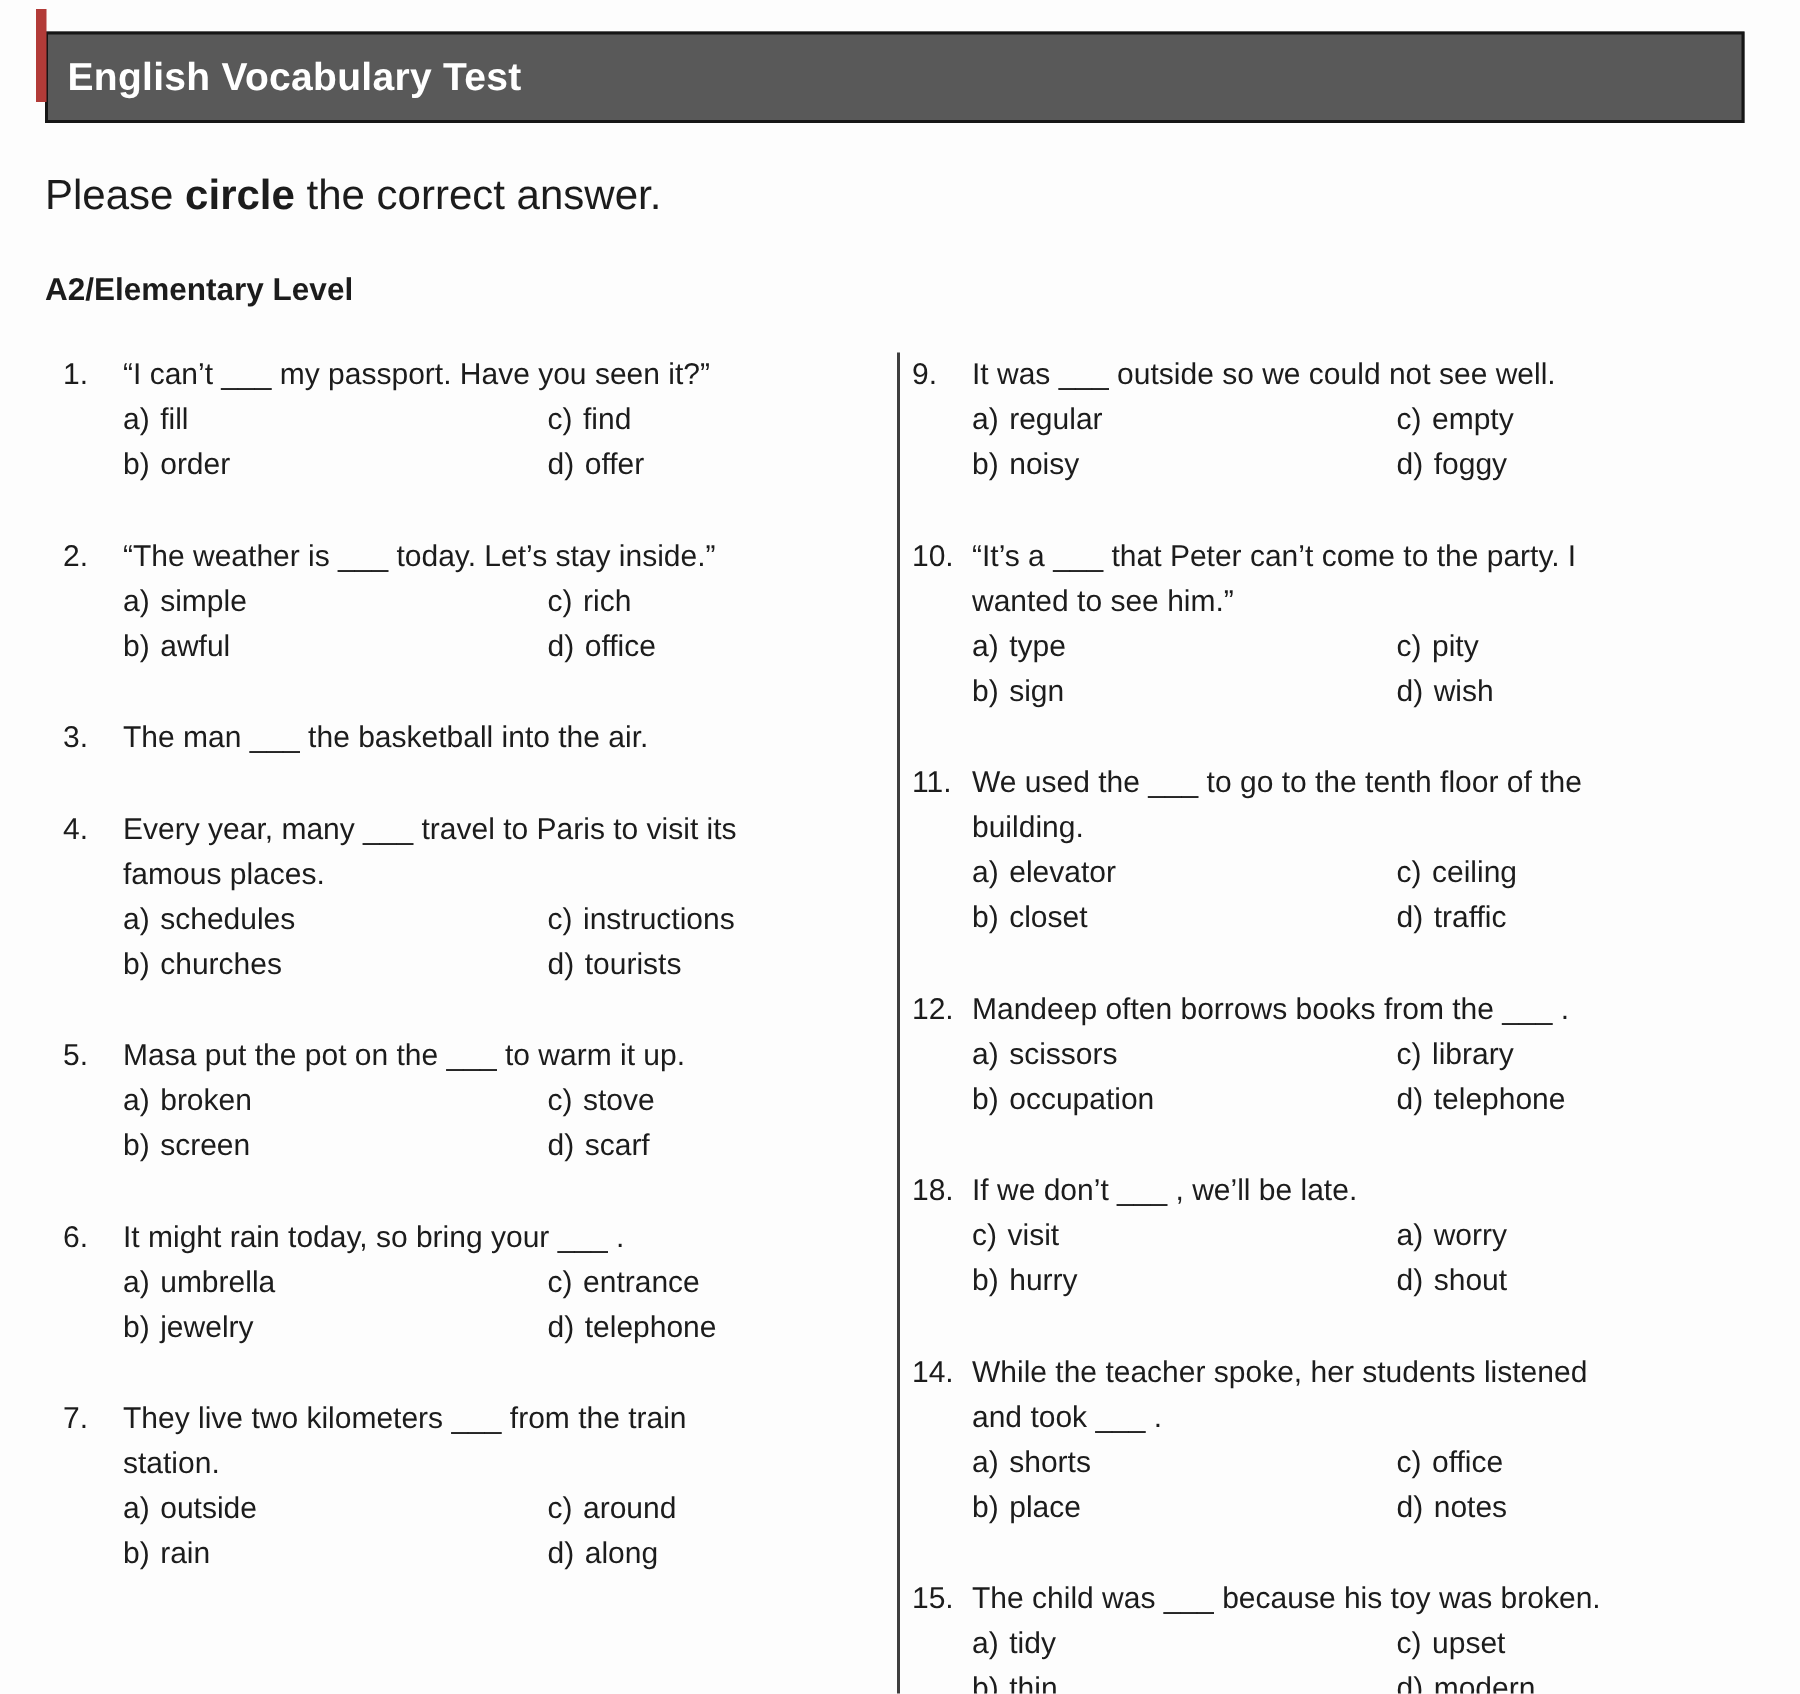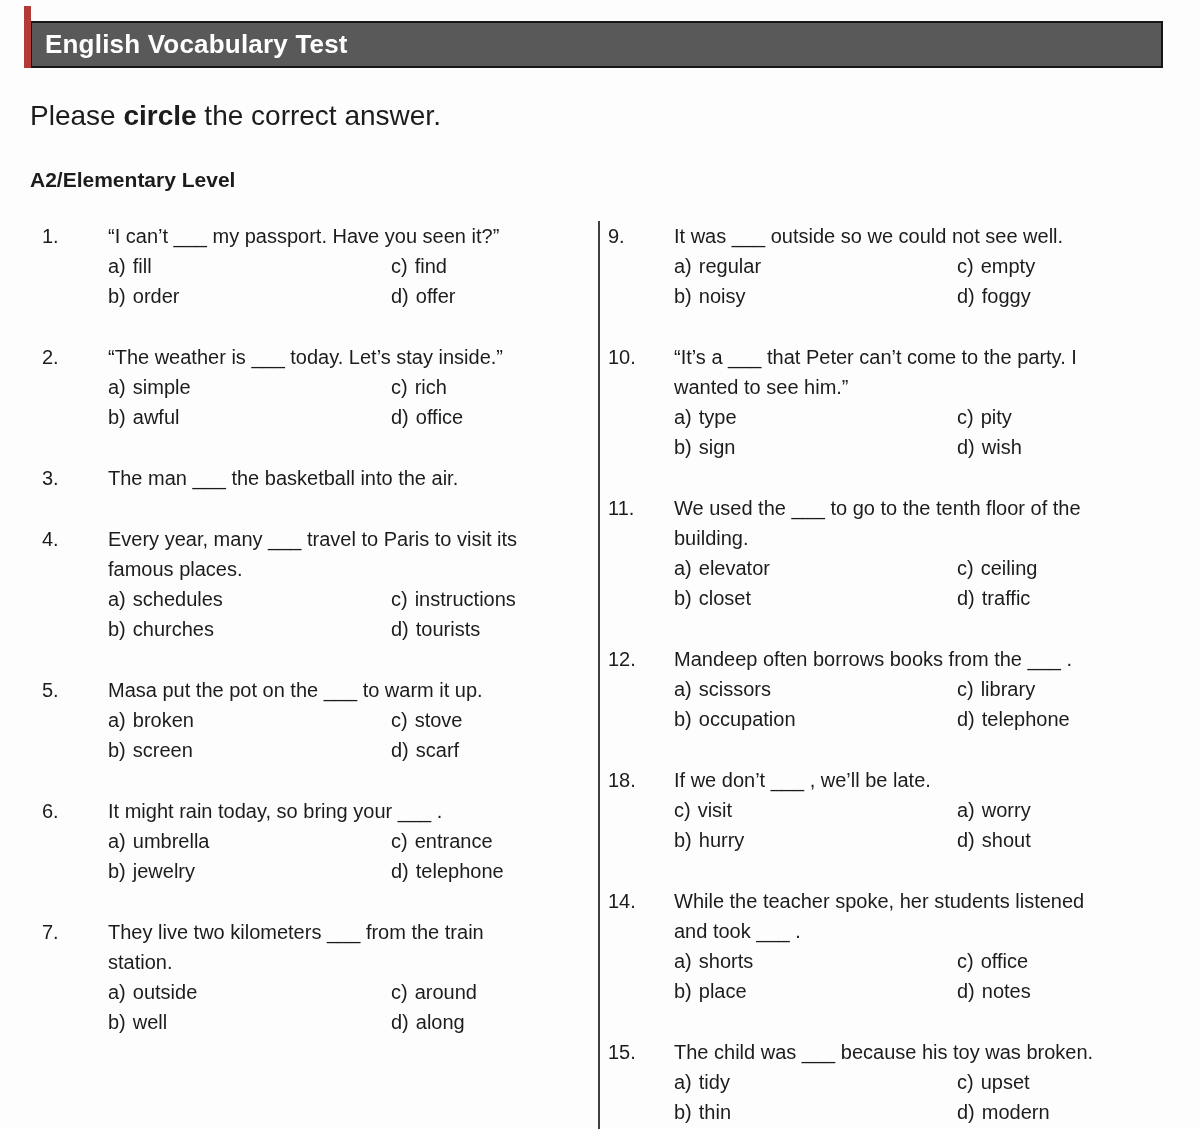--- a/index.html
+++ b/index.html
@@ -11,21 +11,21 @@
     position: relative;
   }
   .red-bar {
     position: absolute;
     left: 24px; top: 6px;
     width: 7px; height: 62px;
     background: #b23b38;
   }
   .title-bar {
     margin: 21px 37px 0 30px;
-    height: 47px;
+    height: 61px;
     box-sizing: border-box;
     background: #595959;
     border: 2px solid #161616;
     display: flex;
     align-items: center;
   }
   .title-bar .title-text {
     color: #ffffff;
     font-weight: bold;
     font-size: 26px;
@@ -64,21 +64,21 @@
   .q {
     display: flex;
     margin-bottom: 31px;
     font-size: 20px;
     line-height: 30px;
   }
   .qnum {
     flex: none;
     width: 40px;
   }
-  .qbody { flex: 1; min-width: 0; margin-left: 26px; }
+  .qbody { flex: 1; min-width: 0; }
   .qline { white-space: nowrap; }
   .opts {
     display: grid;
     grid-template-columns: 283px auto;
   }
   .opt { white-space: nowrap; }
   .opt-label { margin-right: 7px; }
 </style>
 </head>
 <body style="background: rgb(253, 253, 253); color: rgb(28, 28, 28);">
@@ -167,21 +167,21 @@
           </div>
         </div>
         <div class="q">
           <div class="qnum">7.</div>
           <div class="qbody">
             <div class="qline">They live two kilometers ___ from the train</div>
             <div class="qline">station.</div>
             <div class="opts">
               <div class="opt"><span class="opt-label">a)</span><span class="opt-text">outside</span></div>
               <div class="opt"><span class="opt-label">c)</span><span class="opt-text">around</span></div>
-              <div class="opt"><span class="opt-label">b)</span><span class="opt-text">well</span></div>
+              <div class="opt"><span class="opt-label">b)</span><span class="opt-text">rain</span></div>
               <div class="opt"><span class="opt-label">d)</span><span class="opt-text">along</span></div>
             </div>
           </div>
         </div>
       </div>
     <div class="col-divider" style="background: rgb(63, 63, 63);"></div>
     <div class="col col-right">
         <div class="q">
           <div class="qnum">9.</div>
           <div class="qbody">

